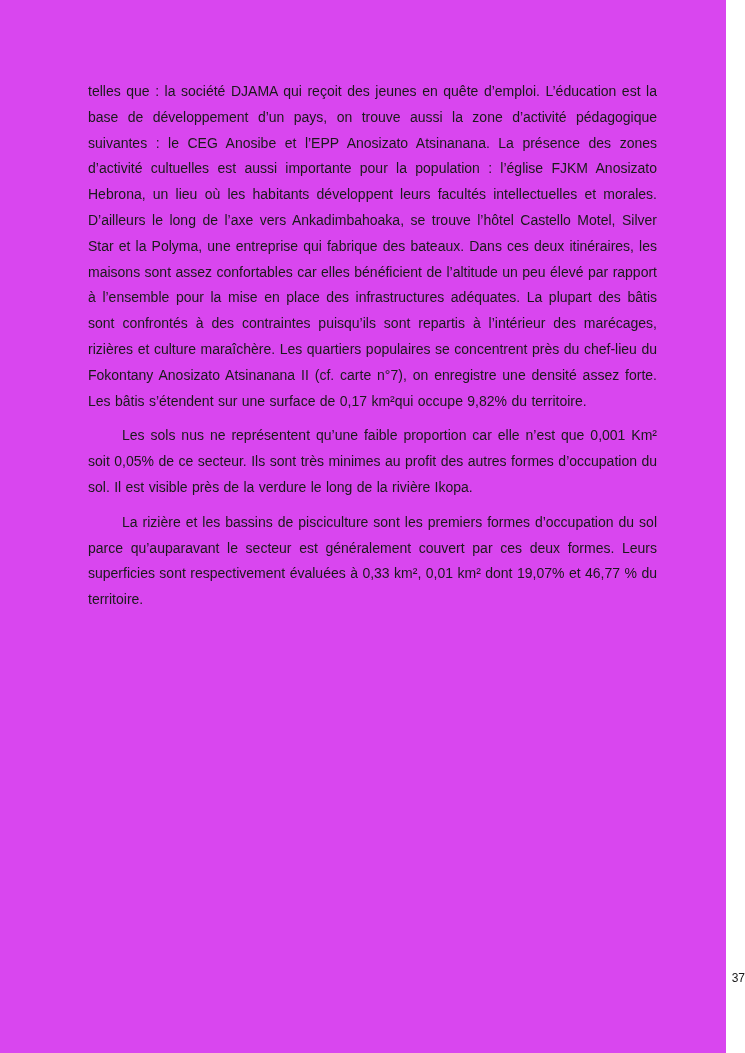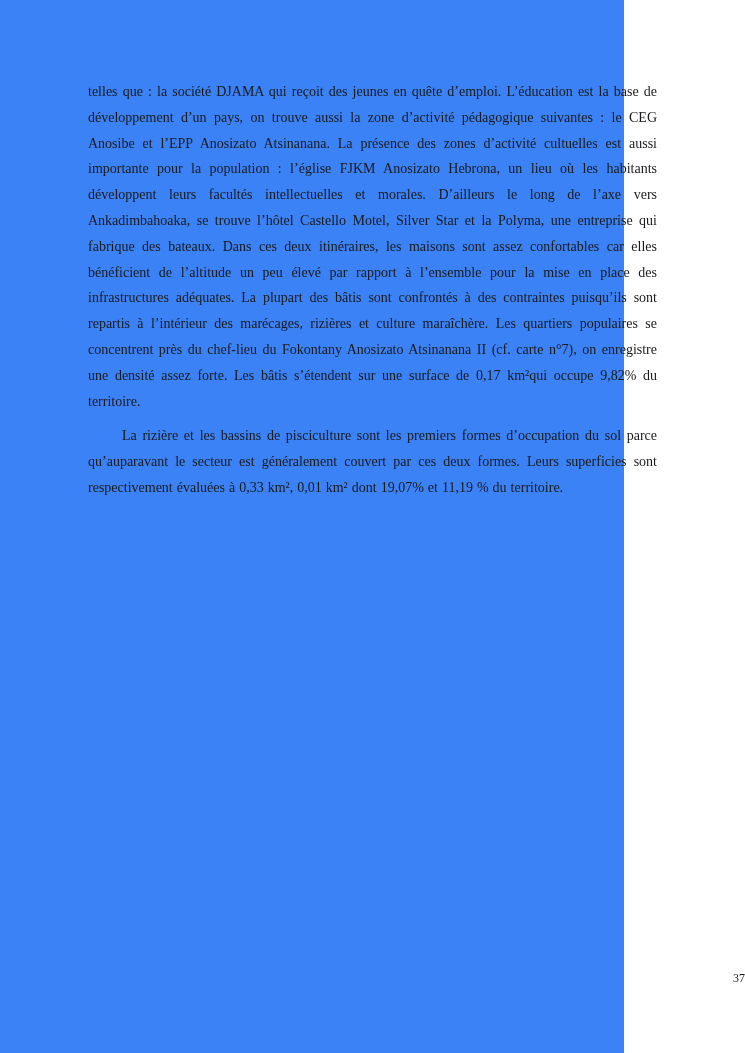--- a/index.html
+++ b/index.html
@@ -7,24 +7,24 @@
     padding: 0;
   }
   body {
     width: 745px;
     height: 1053px;
     background: #ffffff;
     overflow: hidden;
   }
   .page {
     position: relative;
-    width: 624px;
+    width: 726px;
     height: 1053px;
-    background: #3b82f6;
-    font-family: Liberation Serif, serif;
+    background: #d946ef;
+    font-family: Liberation Sans, sans-serif;
     color: #1a1a1a;
   }
   .content {
     position: absolute;
     left: 88px;
     top: 79px;
     width: 569px;
   }
   .body-par {
     margin: 0 0 9px 0;
@@ -48,17 +48,18 @@
     line-height: 20px;
     color: #1a1a1a;
   }
 </style>
 </head>
 <body>
 
 <div class="page">
   <div class="content">
     <p class="body-par no-indent">telles que : la société DJAMA qui reçoit des jeunes en quête d’emploi. L’éducation est la base de développement d’un pays, on trouve aussi la zone d’activité pédagogique suivantes : le CEG Anosibe et l’EPP Anosizato Atsinanana. La présence des zones d’activité cultuelles est aussi importante pour la population : l’église FJKM Anosizato Hebrona, un lieu où les habitants développent leurs facultés intellectuelles et morales. D’ailleurs le long de l’axe vers Ankadimbahoaka, se trouve l’hôtel Castello Motel, Silver Star et la Polyma, une entreprise qui fabrique des bateaux. Dans ces deux itinéraires, les maisons sont assez confortables car elles bénéficient de l’altitude un peu élevé par rapport à l’ensemble pour la mise en place des infrastructures adéquates. La plupart des bâtis sont confrontés à des contraintes puisqu’ils sont repartis à l’intérieur des marécages, rizières et culture maraîchère. Les quartiers populaires se concentrent près du chef-lieu du Fokontany Anosizato Atsinanana II (cf. carte n°7), on enregistre une densité assez forte. Les bâtis s’étendent sur une surface de 0,17 km²qui occupe 9,82% du territoire.</p>
-    <p class="body-par">La rizière et les bassins de pisciculture sont les premiers formes d’occupation du sol parce qu’auparavant le secteur est généralement couvert par ces deux formes. Leurs superficies sont respectivement évaluées à 0,33 km², 0,01 km² dont 19,07% et 11,19 % du territoire.</p>
+    <p class="body-par">Les sols nus ne représentent qu’une faible proportion car elle n’est que 0,001 Km² soit 0,05% de ce secteur. Ils sont très minimes au profit des autres formes d’occupation du sol. Il est visible près de la verdure le long de la rivière Ikopa.</p>
+    <p class="body-par">La rizière et les bassins de pisciculture sont les premiers formes d’occupation du sol parce qu’auparavant le secteur est généralement couvert par ces deux formes. Leurs superficies sont respectivement évaluées à 0,33 km², 0,01 km² dont 19,07% et 46,77 % du territoire.</p>
   </div>
 
   <div class="page-number">37</div>
 </div>
 
 </body></html>

